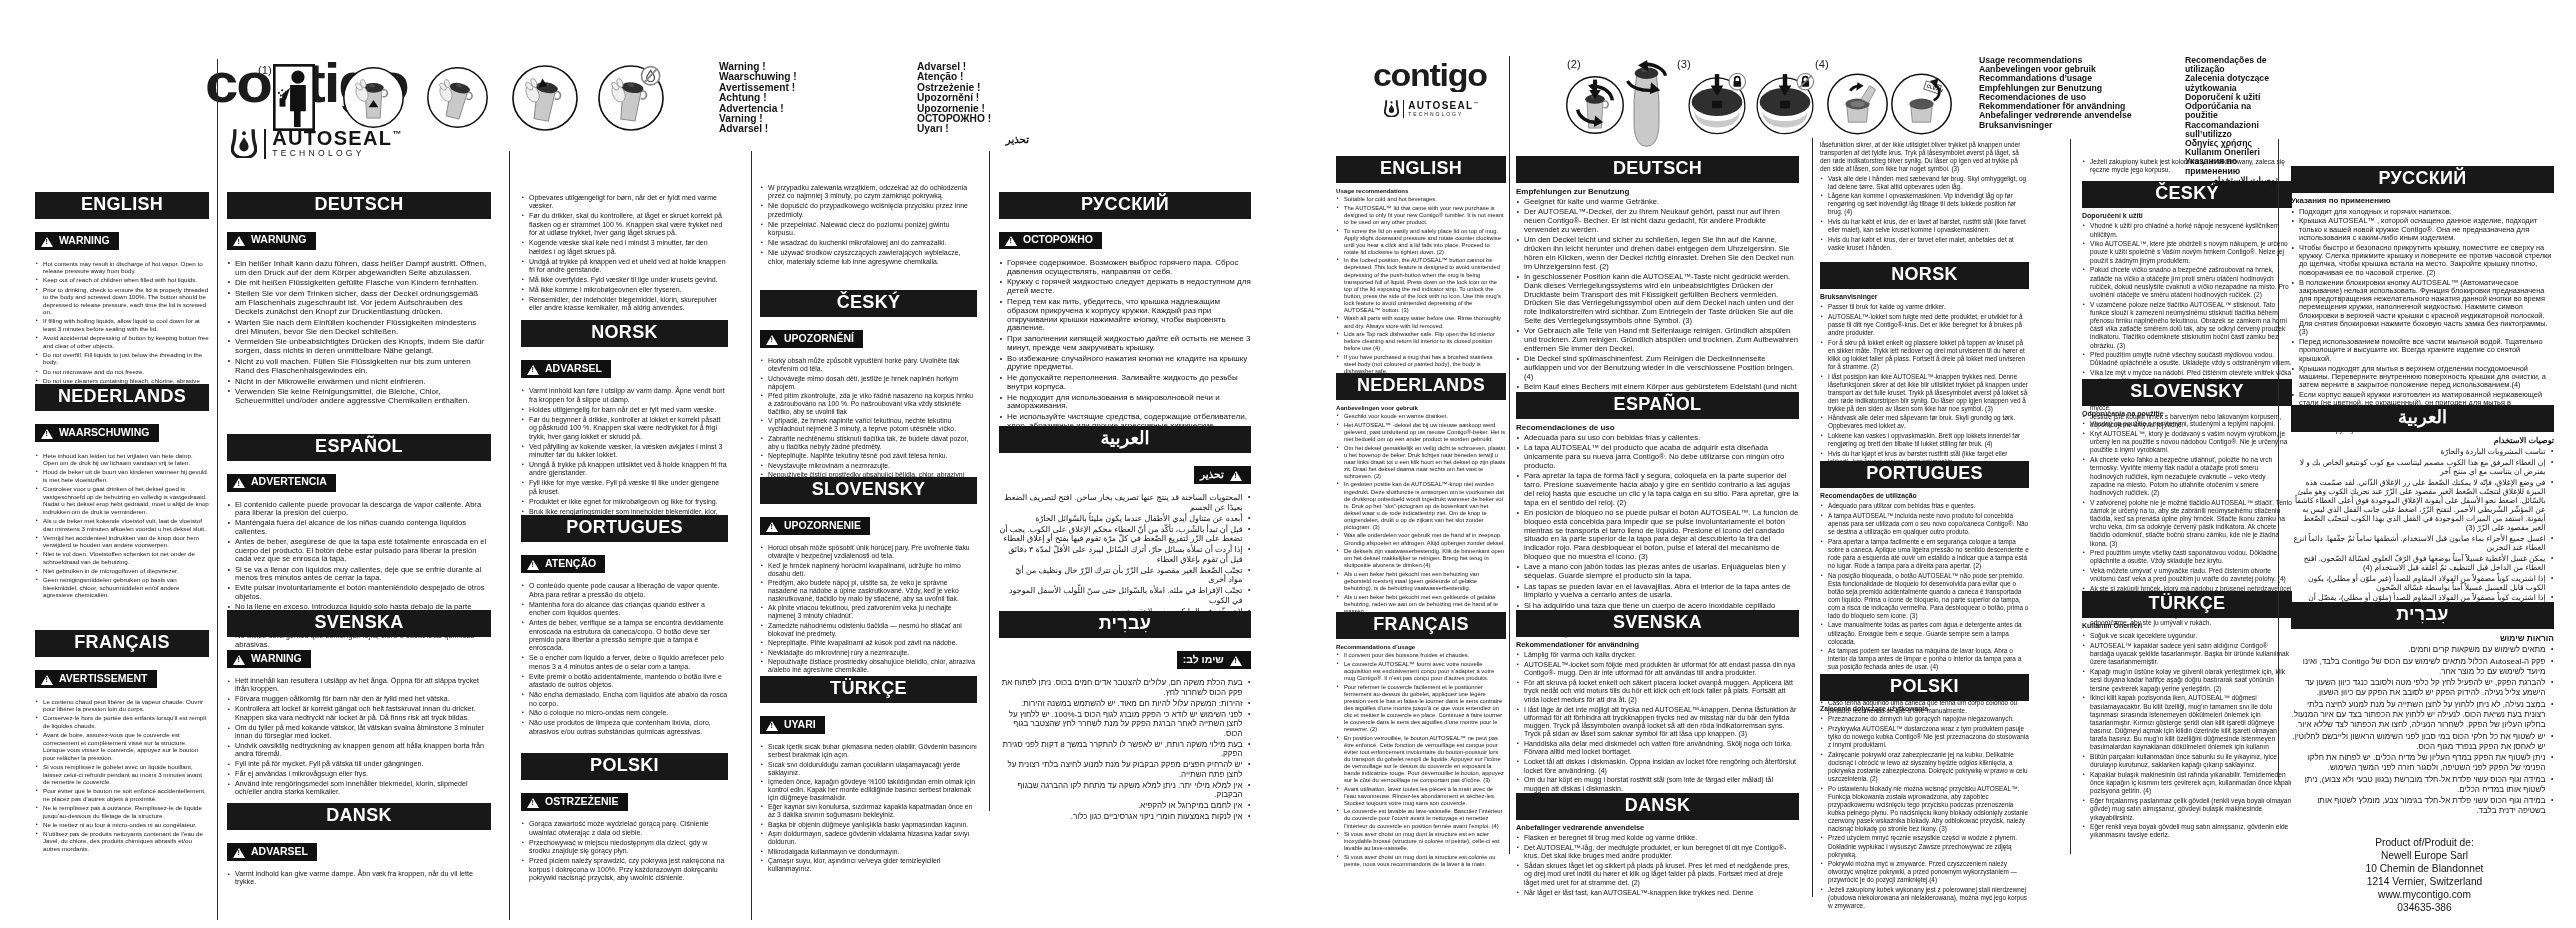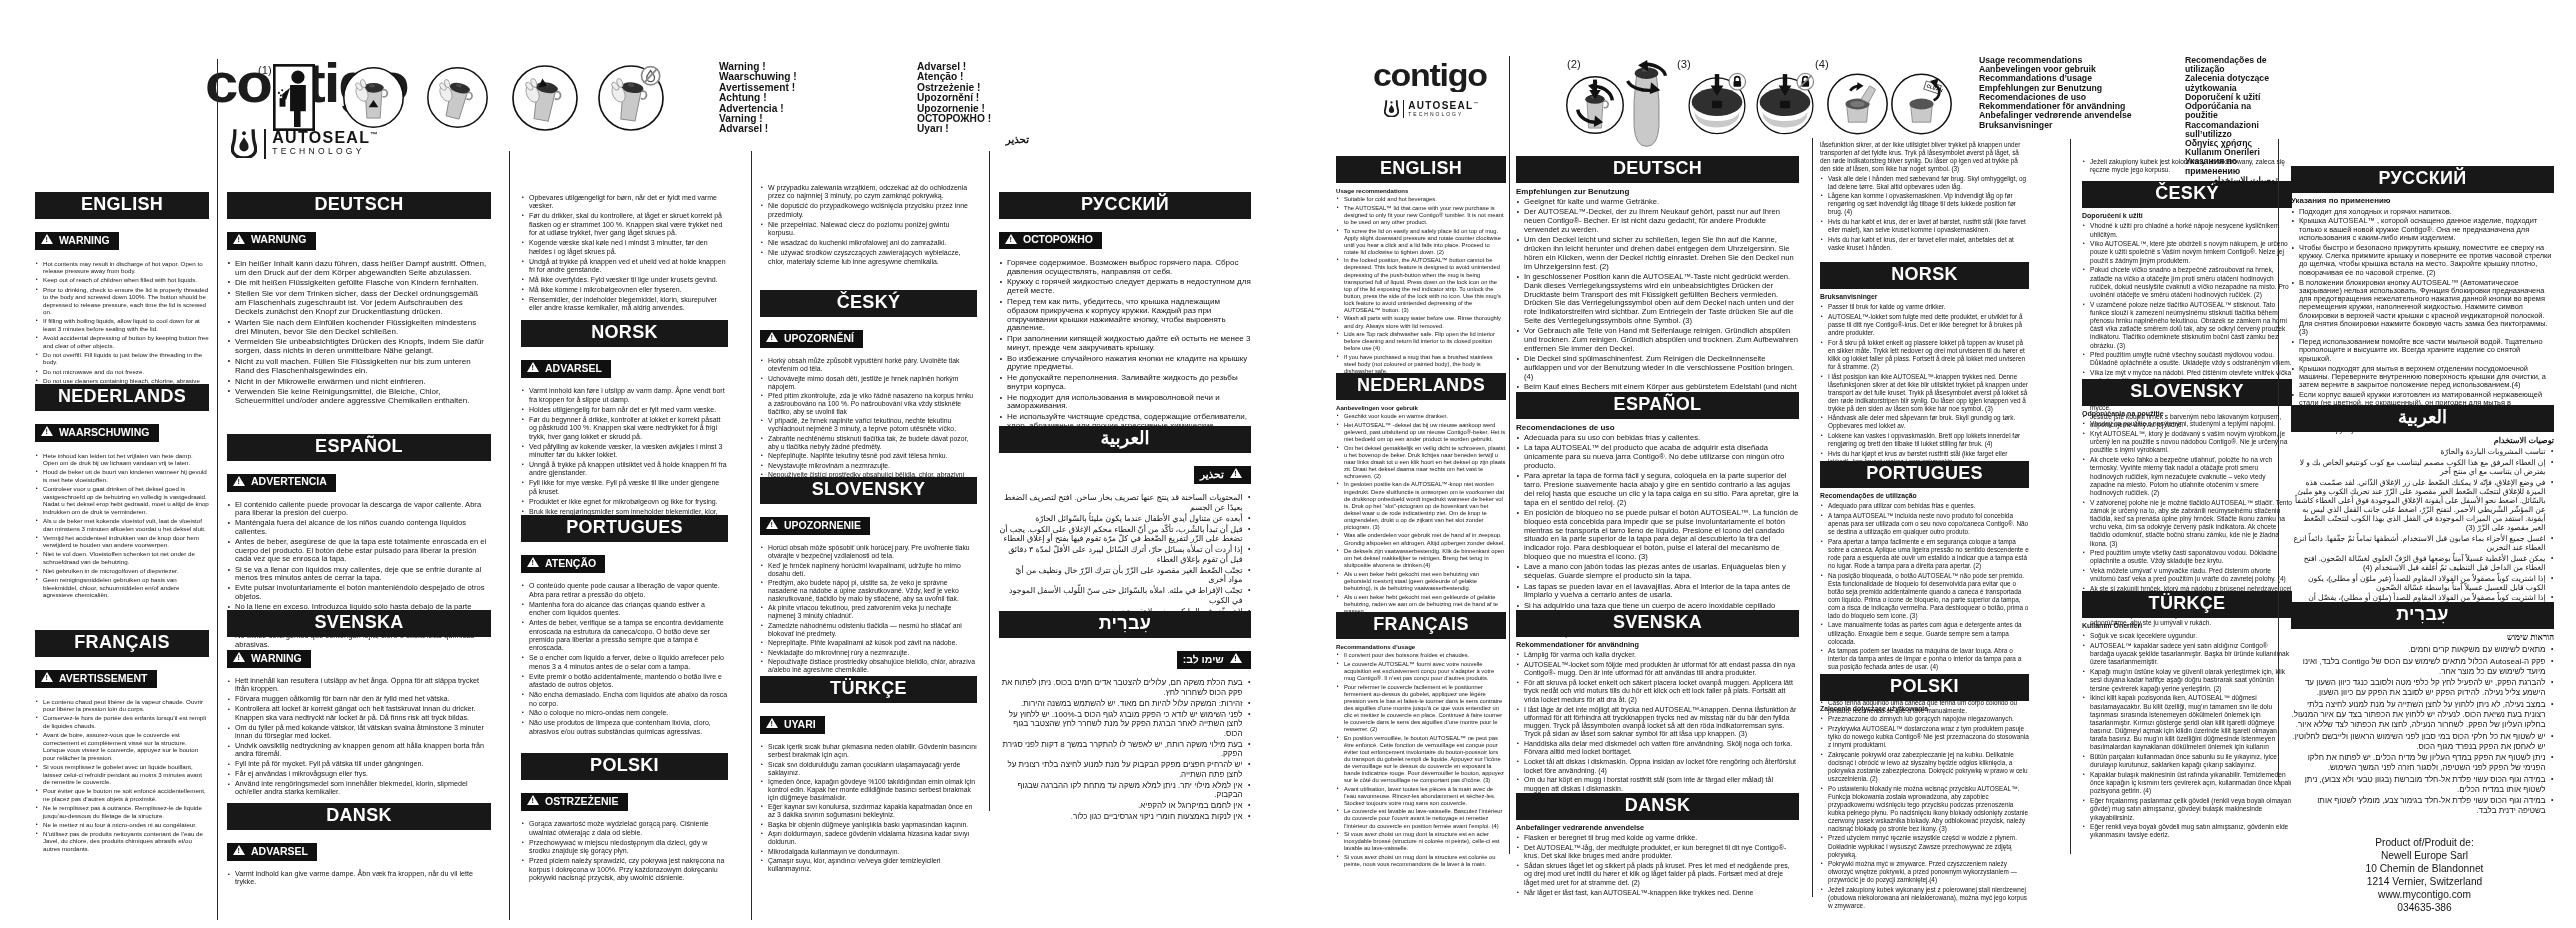--- a/index.html
+++ b/index.html
@@ -2,21 +2,21 @@
 <html style="font-size:10.5px"><head>
 <meta charset="utf-8">
 <style>
   html,body{margin:0;padding:0}
   body{width:2576px;height:929px;background:#fff;position:relative;overflow:hidden;
        font-family:"Liberation Sans",sans-serif;color:#141414}
   .abs{position:absolute}
   .sec{position:absolute}
   .sec-header{background:#181818;color:#fff;font-weight:bold;text-align:center;
               padding:3.3px 0 4.6px;font-size:18px;letter-spacing:0.3px;line-height:1.05}
-  .warn-label{display:inline-flex;align-items:flex-start;gap:6px;background:#101010;color:#fff;
+  .warn-label{display:inline-flex;align-items:flex-end;gap:6px;background:#101010;color:#fff;
               font-weight:bold;font-size:10.5px;padding:2.6px 9.2px 3.3px 6px;margin:13px 0 9.2px}
   .tri{width:0;height:0;border-left:6px solid transparent;border-right:6px solid transparent;
        border-bottom:10px solid #fff;position:relative;display:inline-block}
   .tri:after{content:"!";position:absolute;left:-1.6px;top:1.3px;color:#101010;font-size:7.2px;font-weight:bold}
   .intro{font-weight:bold;margin:4.6px 0 1.3px}
   .lead{margin:0 0 1.3px}
   ul.bullets{list-style:none;margin:0;padding:0}
   ul.bullets li{position:relative;padding-left:8px;margin:0 0 1.6px}
   ul.bullets li:before{content:"\2022";position:absolute;left:0.7px;top:0;font-size:.85em}
   .rtl ul.bullets li{padding-left:0;padding-right:8.5px;text-align:right}
@@ -41,21 +41,21 @@
 <div class="abs as-row" style="left:231px;top:129px;height:30px">
   <span>
     <svg width="26" height="30" viewBox="0 0 40 46">
         <path d="M6 2 C6 26 2 24 2 33 a18 13 0 0 0 36 0 C38 24 34 26 34 2" fill="none" stroke="#1c1c1c" stroke-width="5"></path>
         <path d="M20 14 c-5 8 -7 10 -7 15 a7 7 0 0 0 14 0 c0 -5 -2 -7 -7 -15z" fill="#1c1c1c"></path>
         <circle cx="20" cy="8" r="3" fill="#1c1c1c"></circle>
       </svg>
   </span>
   <span class="as-bar"></span>
   <span>
-    <div class="as-name" style="font-size:16px"><span>AUTOSEAL</span><span class="as-tm">™</span></div>
+    <div class="as-name" style="font-size:20px"><span>AUTOSEAL</span><span class="as-tm">™</span></div>
     <div class="as-tech" style="font-size:8.5px">TECHNOLOGY</div>
   </span>
 </div>
 
 <div class="abs logo-word" style="left:1373px;top:57px;font-size:34px;letter-spacing:-1.3px">contigo</div>
 <div class="abs as-row" style="left:1384px;top:100px;height:18.4px;gap:4px">
   <span>
     <svg width="15" height="18" viewBox="0 0 40 46">
         <path d="M6 2 C6 26 2 24 2 33 a18 13 0 0 0 36 0 C38 24 34 26 34 2" fill="none" stroke="#1c1c1c" stroke-width="5"></path>
         <path d="M20 14 c-5 8 -7 10 -7 15 a7 7 0 0 0 14 0 c0 -5 -2 -7 -7 -15z" fill="#1c1c1c"></path>
@@ -499,21 +499,21 @@
         <li>إن الغطاء المرفق مع هذا الكوب مصمم ليتناسب مع كوب كونتيغو الخاص بك و لا يفترض ان يتناسب مع اي منتج آخر</li>
         <li>في وضع الإغلاق، فإنّه لا يمكنك الضّغط على زر الإغلاق الذّاتي. لقد صمّمت هذه الميزة للإغلاق لتتجنّب الضّغط الغير مقصود على الزّرّ عند تحريك الكوب وهو مليئ بالسّائل. اضغط نحو الأسفل على أيقونة الإغلاق الموجودة فوق أعلى الغطاء كاشفاً عن المؤشّر الشّريطي الأحمر. لتفتح الزّرّ، اضغط على جانب القفل الذي ليس به أيقونة. استفد من الميزات الموجودة في القفل الذي بهذا الكوب لتتجنّب الضّغط الغير مقصود على الزّرّ (3)</li>
         <li>اغسل جميع الأجزاء بماء صابون قبل الاستخدام. أشطفها تماماً ثمّ جفّفها. دائماً انزع الغطاء عند التخزين</li>
         <li>يمكن غسل الأغطية غسيلاً آمناً بوضعها فوق الرّفّ العلوي لغسّالة الصّحون. افتح الغطاء من الداخل قبل التنظيف ثمّ أغلقه قبل الاستخدام (4)</li>
         <li>إذا اشتريت كوباً مصقولاً من الفولاذ المقاوم للصدأ (غير ملوّن أو مطلي)، يكون الكوب قابل للغسيل غسيلاً آمناً بواسطة غسّالة الصّحون</li>
         <li>إذا اشتريت كوباً مصقولاً من الفولاذ المقاوم للصدأ (ملوّن أو مطلي)، يفضّل أن يُغسل الكوب غسيلاً يدويّاً</li>
       </ul>
     </div>
     <div class="sec rtl" dir="rtl" style="left: 2291px; top: 602px; width: 263px; font-size: 8px; line-height: 1.25;">
       <div class="sec-header">עִברִית</div>
-      <div class="intro" style="font-size: 8.4px; font-family: Liberation Serif, serif;">הוראות שימוש</div>
+      <div class="intro" style="font-size: 8.4px;">הוראות שימוש</div>
       <ul class="bullets">
         <li>מתאים לשימוש עם משקאות קרים וחמים.</li>
         <li>פקק ה-Autoseal הכלול מתאים לשימוש עם הכוס של Contigo בלבד, ואינו מיועד לשימוש עם כל מוצר אחר.</li>
         <li>להברגת הפקק, יש להפעיל לחץ קל כלפי מטה ולסובב כנגד כיוון השעון עד הישמע צליל נעילה. להידוק הפקק יש לסובב את הפקק עם כיוון השעון.</li>
         <li>במצב נעילה, לא ניתן ללחוץ על לחצן השתייה על מנת למנוע לחיצה בלתי רצונית בעת נשיאת הכוס. לנעילה יש ללחוץ את הכפתור בצד עם איור המנעול. בחלקו העליון של הפקק. לשחרור הנעילה, לחצו את הכפתור לצד שללא איור.</li>
         <li>יש לשטוף את כל חלקי הכוס במי סבון לפני השימוש הראשון ולייבשם לחלוטין. יש לאחסן את הפקק בנפרד מגוף הכוס.</li>
         <li>ניתן לשטוף את הפקק במדף העליון של מדיח הכלים. יש לפתוח את חלקו הפנימי של הפקק לפני השטיפה, ולסגור חזרה לפני המשך השימוש.</li>
         <li>במידה וגוף הכוס עשוי פלדת אל-חלד מוברשת (בגוון טבעי ולא צבוע), ניתן לשטוף אותו במדיח הכלים.</li>
         <li>במידה וגוף הכוס עשוי פלדת אל-חלד בגימור צבע, מומלץ לשטוף אותו בשטיפה ידנית בלבד.</li>
       </ul>

